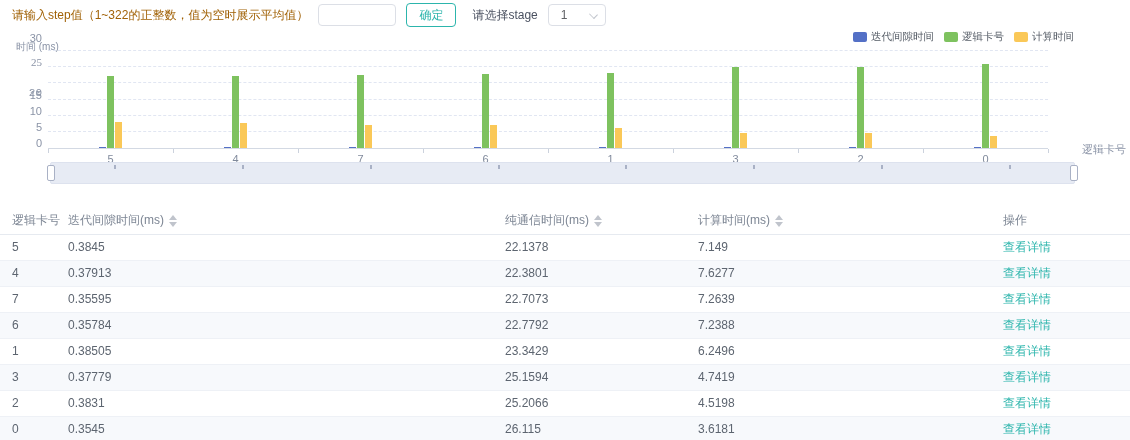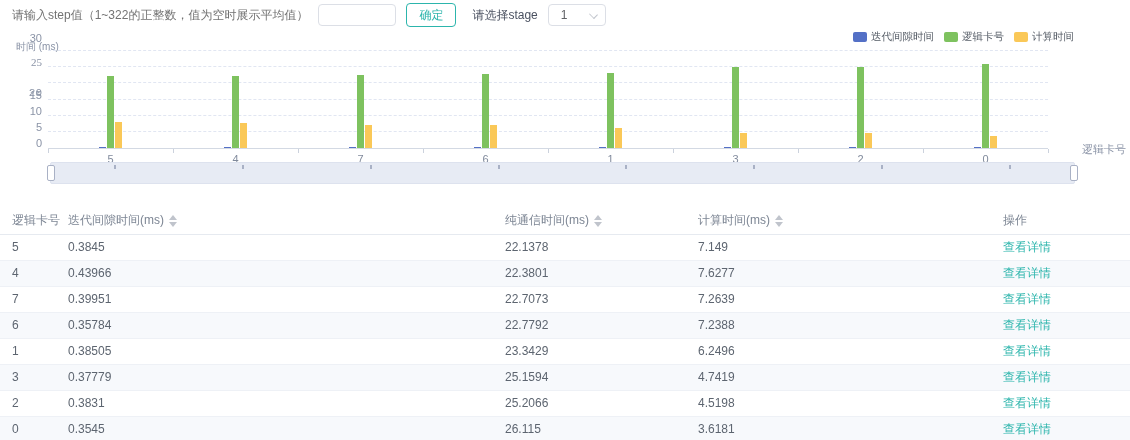--- a/index.html
+++ b/index.html
@@ -1,21 +1,21 @@
 <!DOCTYPE html>
 <html><head>
 <meta charset="utf-8">
 <style>
   * { box-sizing: border-box; margin: 0; padding: 0; }
   html,body { width: 1130px; height: 440px; background: #fff;
     font-family: "Liberation Sans", "DejaVu Sans", sans-serif; overflow: hidden; }
 
   
   .controls-bar { display: flex; align-items: center; height: 30px; padding-left: 12px; }
-  .ctl-label { font-size: 12px; color: #737373; white-space: nowrap; }
+  .ctl-label { font-size: 12px; color: #a16207; white-space: nowrap; }
   .step-input { width: 78px; height: 22px; margin-left: 10px; border: 1px solid #dcdfe6;
     border-radius: 4px; font-size: 12px; padding: 0 6px; color: #333; outline: none; }
   .confirm-btn { margin-left: 10px; height: 24px; padding: 0 12px; background: #fff;
     border: 1px solid #2cb5ac; color: #2cb5ac; font-size: 12px; border-radius: 4px; cursor: pointer; }
   .stage-label { margin-left: 16px; font-size: 12px; color: #4a5160; white-space: nowrap; }
   .stage-select { position: relative; margin-left: 10px; width: 58px; height: 22px;
     border: 1px solid #dcdfe6; border-radius: 4px; font-size: 12px; color: #606266;
     display: flex; align-items: center; padding-left: 12px; cursor: pointer; background: #fff; }
   .chevron { position: absolute; right: 8px; top: 6px; width: 7px; height: 7px;
     border-right: 1px solid #c0c4cc; border-bottom: 1px solid #c0c4cc; transform: rotate(45deg) scaleY(.8); }
@@ -194,28 +194,28 @@
     <tbody>
         <tr>
           <td>5</td>
           <td>0.3845</td>
           <td>22.1378</td>
           <td>7.149</td>
           <td><a class="detail-link">查看详情</a></td>
         </tr>
         <tr class="stripe">
           <td>4</td>
-          <td>0.43966</td>
+          <td>0.37913</td>
           <td>22.3801</td>
           <td>7.6277</td>
           <td><a class="detail-link">查看详情</a></td>
         </tr>
         <tr>
           <td>7</td>
-          <td>0.39951</td>
+          <td>0.35595</td>
           <td>22.7073</td>
           <td>7.2639</td>
           <td><a class="detail-link">查看详情</a></td>
         </tr>
         <tr class="stripe">
           <td>6</td>
           <td>0.35784</td>
           <td>22.7792</td>
           <td>7.2388</td>
           <td><a class="detail-link">查看详情</a></td>

